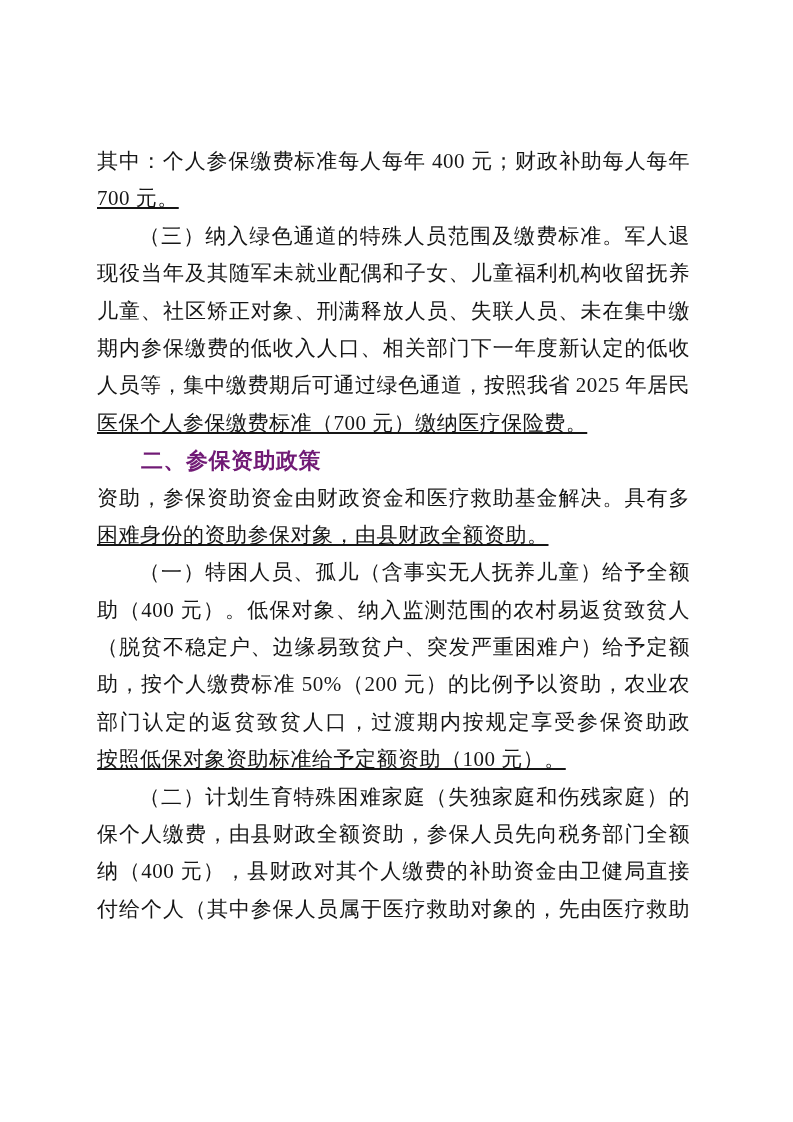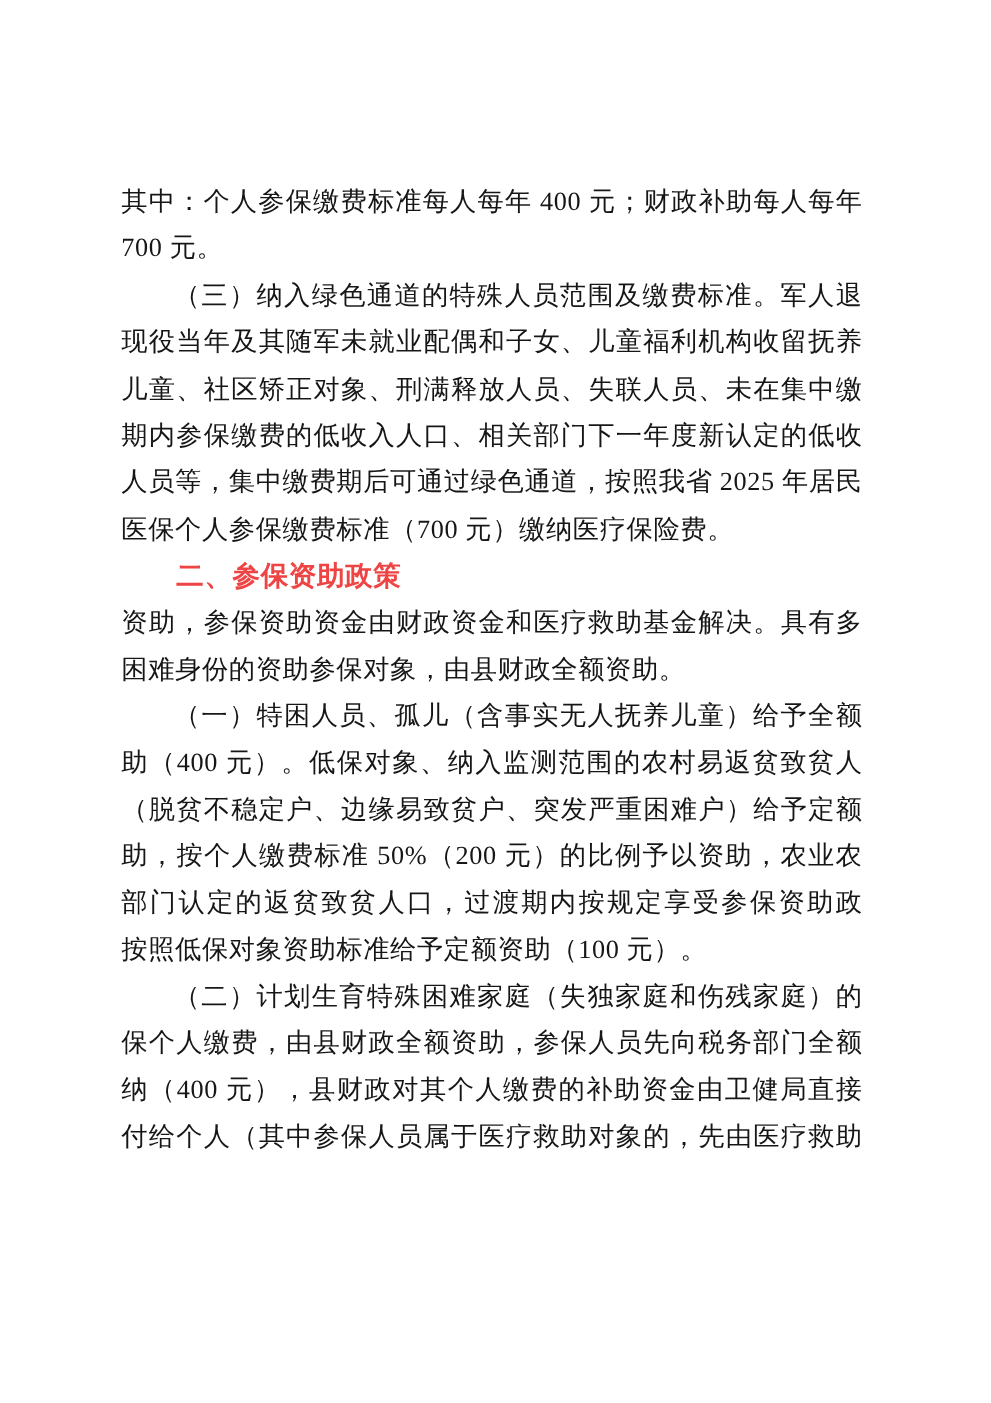--- a/index.html
+++ b/index.html
@@ -31,29 +31,30 @@
     line-height: 37.4px;
     height: 37.4px;
     overflow: hidden;
     text-align: justify;
     text-align-last: justify;
     letter-spacing: 0.5px;
   }
   .line.end {
     text-align: left;
     text-align-last: left;
+    text-decoration: underline;
   }
   .line.indent {
     text-indent: 2em;
   }
   .line.heading {
     font-family: "Liberation Sans", "DejaVu Sans", sans-serif;
     font-weight: 700;
     font-size: 22px;
-    color: #ef4444;
+    color: #701a75;
     text-align: left;
     text-align-last: left;
   }
   .page-number {
     position: absolute;
     left: 107px;
     top: 1010px;
     font-size: 20px;
     line-height: 28px;
     color: #2a2a2a;

